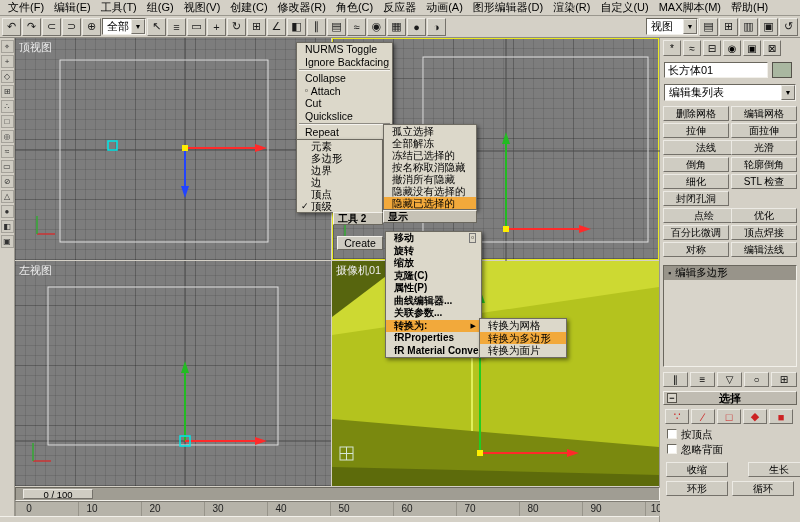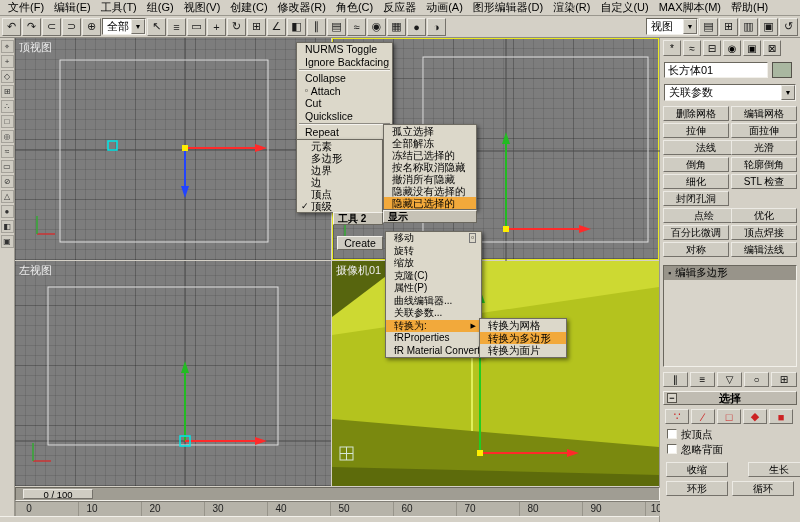--- a/index.html
+++ b/index.html
@@ -311,21 +311,21 @@
   <div class="hdrbar" style="left:333px;top:212px;width:50px;">
     <span>工具 2</span>
   </div>
   <div class="hdrbar" style="left:383px;top:210px;width:94px;">
     <span>显示</span>
   </div>
   <div class="createbtn" style="left:337px;top:236px;width:46px;">
     <span>Create</span>
   </div>
 
-  <div class="menu" style="left:385px;top:231px;width:97px;">
+  <div class="menu" style="left:385px;top:231px;width:97px;font-weight:bold;">
     <div class="mi" style="font-size:10px">
         <span>移动</span>
         <span class="mi-sq">▫</span>
       </div>
     <div class="mi" style="font-size:10px">
         <span>旋转</span>
       </div>
     <div class="mi" style="font-size:10px">
         <span>缩放</span>
       </div>
@@ -370,21 +370,21 @@
     <span class="ptab" style="left:23px">≈</span>
     <span class="ptab" style="left:43px">⊟</span>
     <span class="ptab" style="left:63px">◉</span>
     <span class="ptab" style="left:83px">▣</span>
     <span class="ptab" style="left:103px">⊠</span>
 
     <input class="field" style="left: 4px; top: 24px; width: 104px; height: 16px;" value="长方体01">
     <span class="swatch" style="left:112px;top:24px;width:20px;height:16px;background:#a9b7a0;"></span>
 
     <div class="combo" style="position:absolute;left:4px;top:46px;width:132px;">
-      <span>关联参数</span>
+      <span>编辑集列表</span>
       <span class="ar">▼</span>
     </div>
 
     <span class="pbtn" style="left:3px;top:68px;width:66px;">删除网格</span>
     <span class="pbtn" style="left:71px;top:68px;width:66px;">编辑网格</span>
     <span class="pbtn" style="left:3px;top:85px;width:66px;">拉伸</span>
     <span class="pbtn" style="left:71px;top:85px;width:66px;">面拉伸</span>
     <span class="pbtn" style="left:3px;top:102px;width:86px;">法线</span>
     <span class="pbtn" style="left:71px;top:102px;width:66px;">光滑</span>
     <span class="pbtn" style="left:3px;top:119px;width:66px;">倒角</span>

